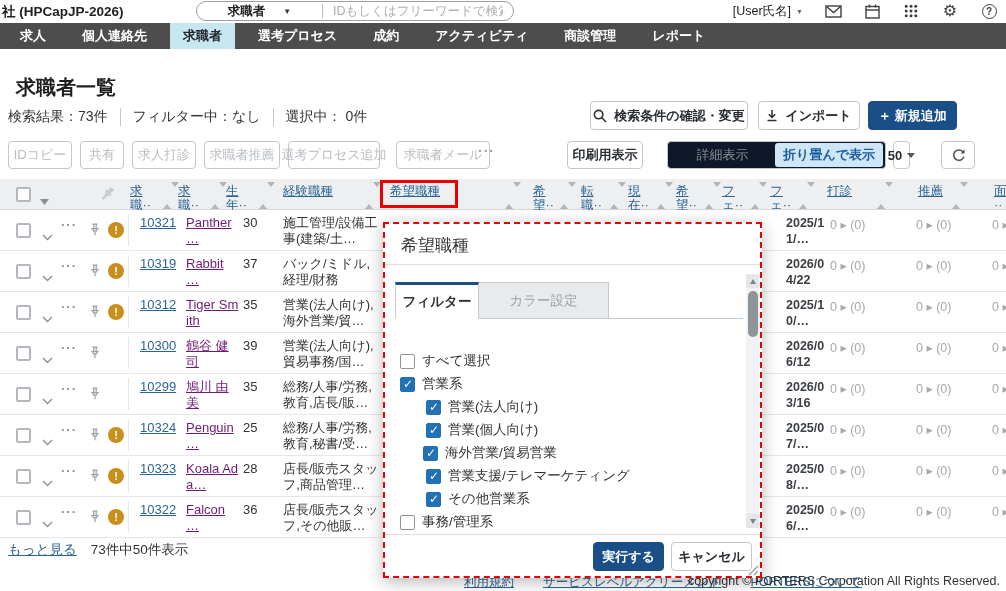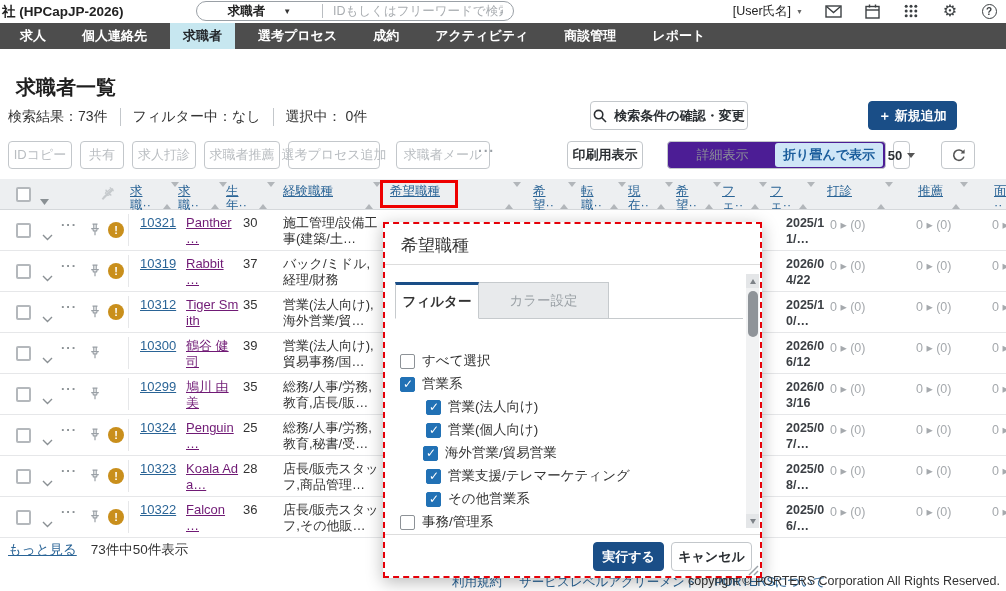--- a/index.html
+++ b/index.html
@@ -49,21 +49,21 @@
   .b-import { position:absolute; left:758px; width:102px; height:29px; }
   .b-add { position:absolute; left:868px; width:89px; height:29px; }
 
   
   .toolbar { position:absolute; left:0; top:141px; width:1006px; height:28px; }
   .tl-btn { position:absolute; height:28px; }
   .more-dots { position:absolute; left:478px; top:2px; font-size:14px; font-weight:bold; color:#9aa0a6;
     letter-spacing:1px; cursor:pointer; }
   .b-print { position:absolute; left:567px; width:76px; height:28px; font-weight:bold; }
   .seg { position:absolute; left:667px; top:0; width:219px; height:28px; border:1px solid #c3c7cb; border-radius:4px;
-    background:#4c1d95; display:flex; align-items:center; padding:0 2px; }
+    background:#0f172a; display:flex; align-items:center; padding:0 2px; }
   .seg-item { flex:1; height:24px; display:flex; align-items:center; justify-content:center; font-size:13px;
     color:#8d9297; cursor:pointer; border-radius:3px; white-space:nowrap; padding:0 8px; }
   .seg-item.active { background:#cfe6f7; color:#1b5d9c; font-weight:bold; }
   .b-size { position:absolute; left:893px; width:17px; height:28px; font-weight:bold; gap:5px; }
   .sel-caret { width:0; height:0; border-left:4px solid transparent; border-right:4px solid transparent;
     border-top:5px solid #555; }
   .b-refresh { position:absolute; left:941px; width:34px; height:28px; }
 
   
   .thead { position:absolute; left:0; top:179px; width:1006px; height:31px; background:#edeff1;
@@ -103,21 +103,21 @@
   .c-date { position:absolute; left:786px; top:5px; width:46px; max-height:34px; overflow:hidden; font-size:12.5px;
     line-height:1.3; word-break:break-all; color:#3b3f44; font-weight:bold; }
   .c-cnt { position:absolute; top:7px; font-size:12.5px; color:#a5a9ad; white-space:nowrap; }
 
   .more-row { position:absolute; left:8px; top:541px; display:flex; align-items:center; gap:14px; font-size:13.5px; }
   .more-link { color:#2a6496; text-decoration:underline; cursor:pointer; }
 
   
   .bottombar { position:absolute; left:0; top:574px; width:1006px; height:17px; font-size:12.5px; }
   .foot-links { position:absolute; left:452px; display:flex; gap:17px; }
-  .foot-links span { color:#2a6496; cursor:pointer; white-space:nowrap; }
+  .foot-links span { color:#2a6496; text-decoration:underline; cursor:pointer; white-space:nowrap;margin-left:12px; }
   .copyright { position:absolute; left:688px; color:#333; white-space:nowrap; }
 
   
   .redbox { position:absolute; left:380px; top:180px; width:78px; height:28px; border:3px solid #ee0000; z-index:6; }
 
   
   .modal { position:absolute; left:383px; top:222px; width:379px; height:356px; background:#fff;
     border:2px dashed #e60008; box-shadow:0 4px 16px rgba(0,0,0,.28); z-index:20; }
   .modal-title { position:absolute; left:16px; top:10px; font-size:17px; color:#333; }
   .modal-hr { position:absolute; left:0; top:40px; width:100%; border-top:1px solid #ddd; }
@@ -224,20 +224,28 @@
     <span>選択中： 0件</span>
   </div>
 
   <div class="top-actions">
     <button class="btn btn-strong b-search">
       <svg width="14" height="14" viewBox="0 0 14 14">
           <circle cx="5.6" cy="5.6" r="4.2" fill="none" stroke="#2b2f33" stroke-width="1.6"></circle>
           <line x1="8.8" y1="8.8" x2="13" y2="13" stroke="#2b2f33" stroke-width="1.6"></line>
         </svg>
       <span>検索条件の確認・変更</span>
+    </button>
+    <button class="btn btn-strong b-import">
+      <svg width="12" height="13" viewBox="0 0 12 13">
+          <line x1="6" y1="1" x2="6" y2="8" stroke="#2b2f33" stroke-width="1.5"></line>
+          <polyline points="2.8,5.2 6,8.4 9.2,5.2" fill="none" stroke="#2b2f33" stroke-width="1.5"></polyline>
+          <line x1="1.5" y1="11.5" x2="10.5" y2="11.5" stroke="#2b2f33" stroke-width="1.5"></line>
+        </svg>
+      <span>インポート</span>
     </button>
     <button class="btn btn-primary b-add">
       <span>＋ 新規追加</span>
     </button>
   </div>
 
   <div class="toolbar">
     <div id="toolbar-left">
         <button class="btn btn-disabled tl-btn" style="left: 8px; width: 64px;">IDコピー</button>
         <button class="btn btn-disabled tl-btn" style="left: 80px; width: 44px;">共有</button>

